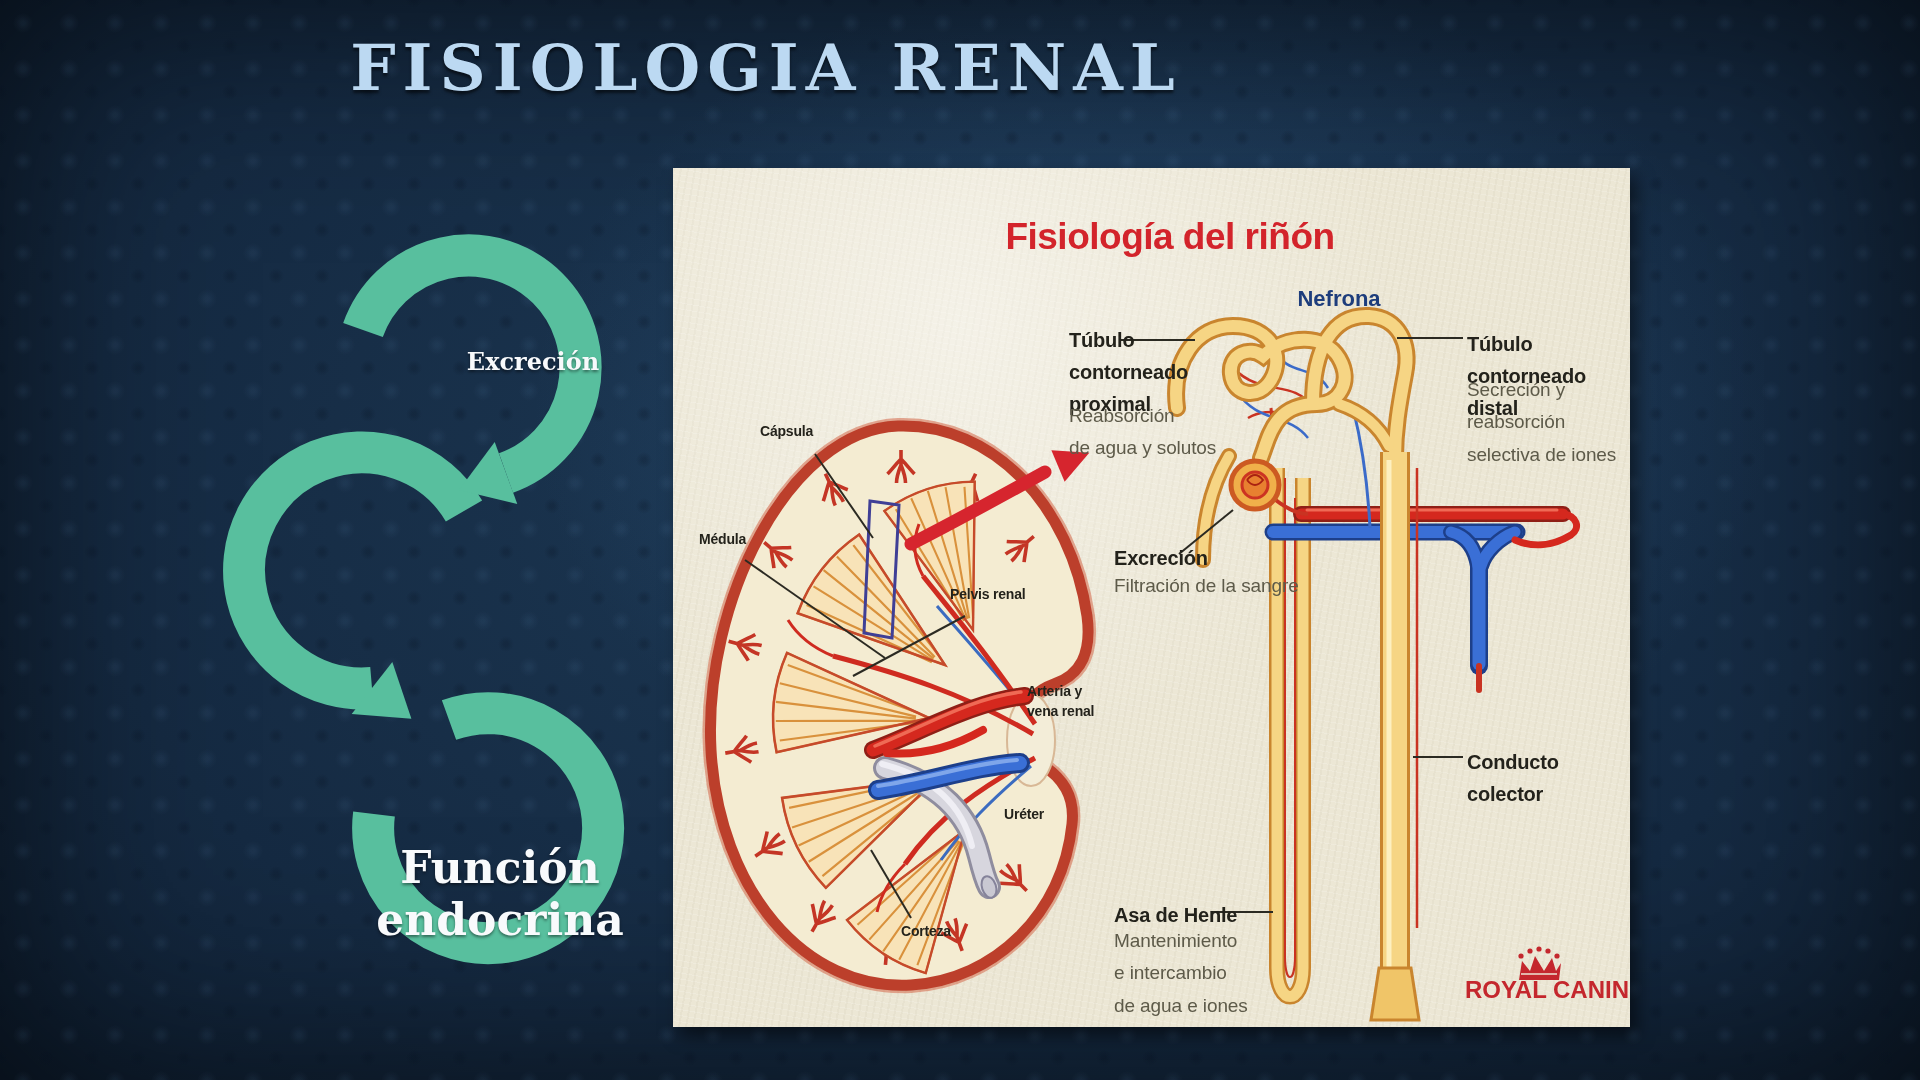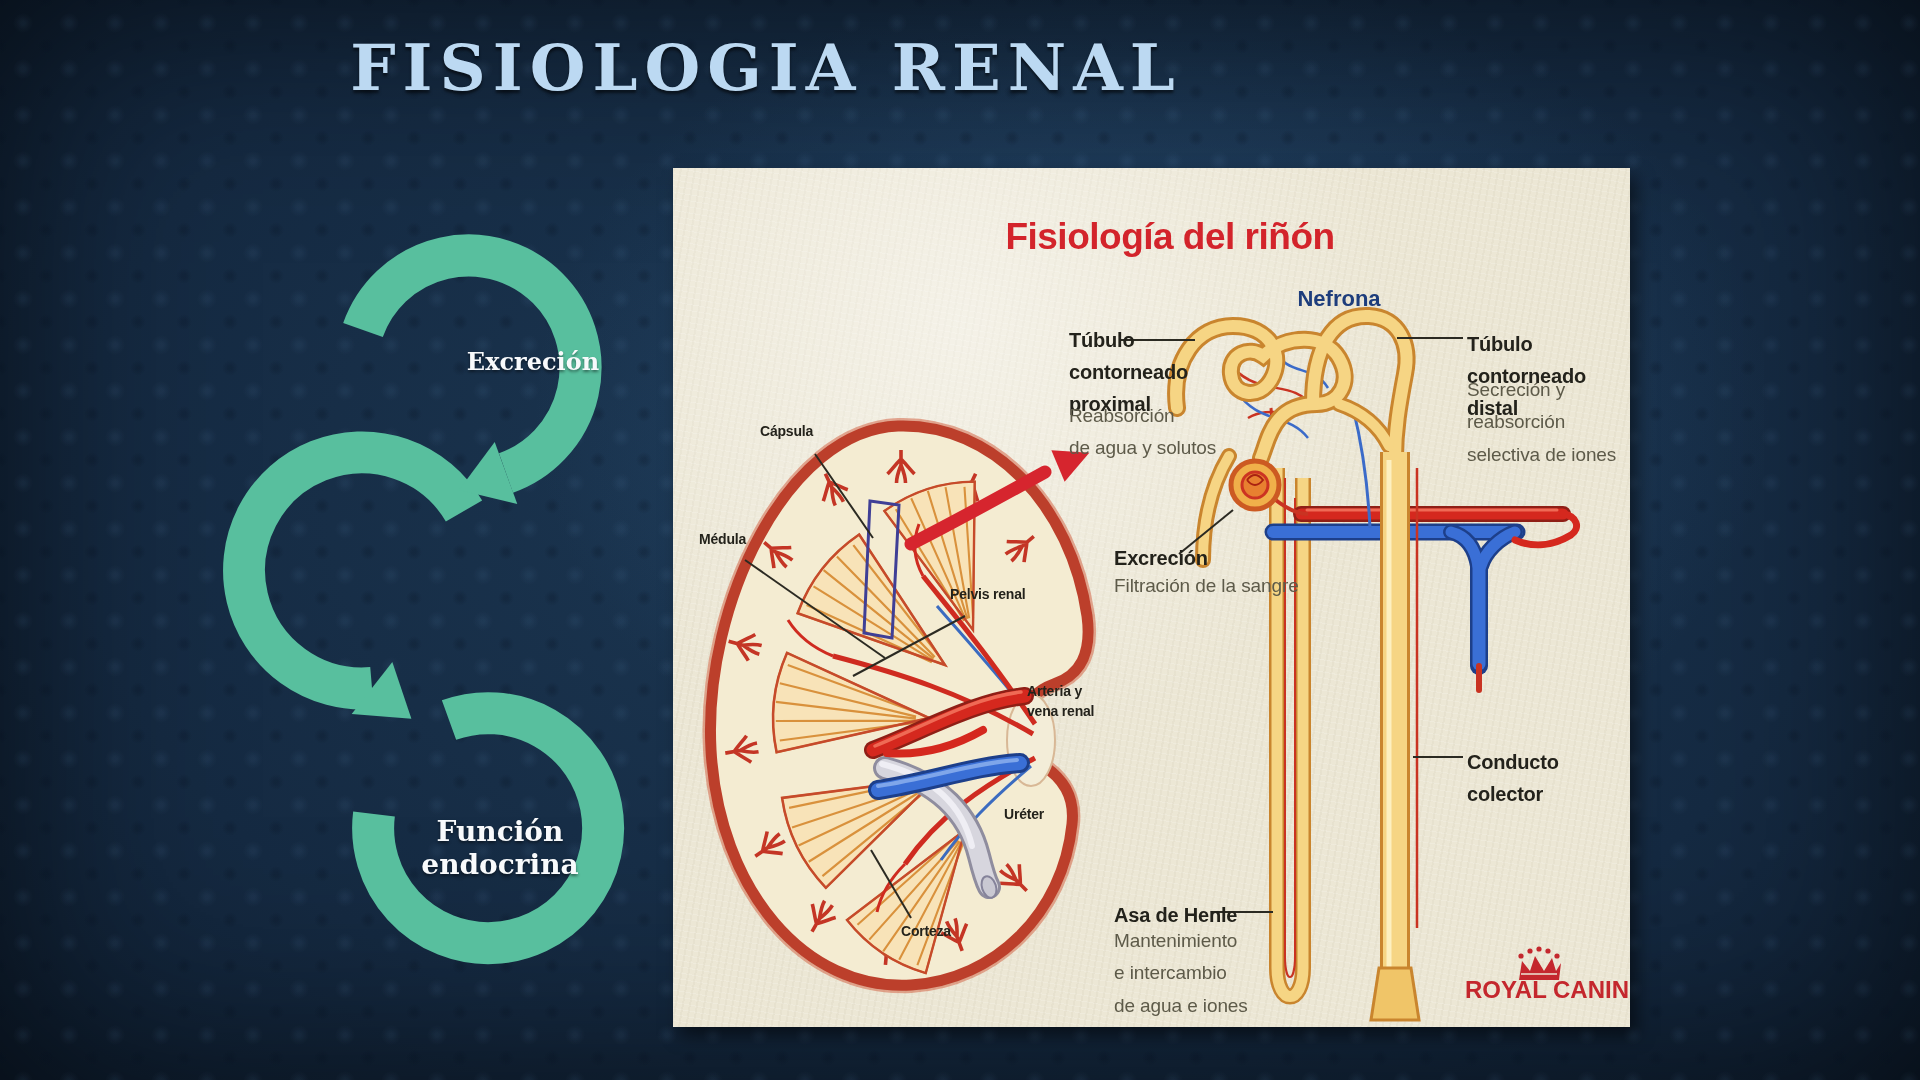--- a/index.html
+++ b/index.html
@@ -16,21 +16,21 @@
     background-size:46px 46px,46px 46px;background-position:0 0,23px 23px;}
   .title{position:absolute;left:766px;top:30px;transform:translateX(-50%);margin:0;
     font-family:"DejaVu Serif",serif;font-weight:700;font-size:64px;letter-spacing:7px;
     color:#bcd9f2;white-space:nowrap;text-shadow:0 3px 3px rgba(0,0,0,.55);z-index:3;}
   .rings{position:absolute;left:0;top:0;z-index:2;}
   .ring-label{position:absolute;transform:translate(-50%,-50%);z-index:4;
     font-family:"DejaVu Serif",serif;font-weight:700;color:#f8fafc;text-align:center;
     white-space:pre-line;text-shadow:0 2px 3px rgba(0,0,0,.45);}
   #lbl-excrecion{left:498px;top:361px;font-size:24px;margin-left:35px;}
   #lbl-regulacion{left:395px;top:628px;font-size:34px;line-height:1.18;}
-  #lbl-funcion{left:500px;top:848px;font-size:28px;line-height:1.18;}
+  #lbl-funcion{left:500px;top:894px;font-size:44px;line-height:1.18;}
 
   .panel{position:absolute;left:673px;top:168px;width:957px;height:859px;z-index:5;
     background-color:#ece7d5;
     background-image:
       radial-gradient(circle at 30% 18%, rgba(255,255,255,.45), rgba(255,255,255,0) 45%),
       repeating-linear-gradient(100deg, rgba(186,178,152,.10) 0 2px, rgba(0,0,0,0) 2px 7px),
       repeating-linear-gradient(10deg, rgba(255,255,255,.16) 0 1px, rgba(0,0,0,0) 1px 6px);
     box-shadow:7px 9px 16px rgba(0,0,0,.5);}
   .panel svg{position:absolute;left:0;top:0;}
   .fig-title{position:absolute;left:497px;top:48px;transform:translateX(-50%);

